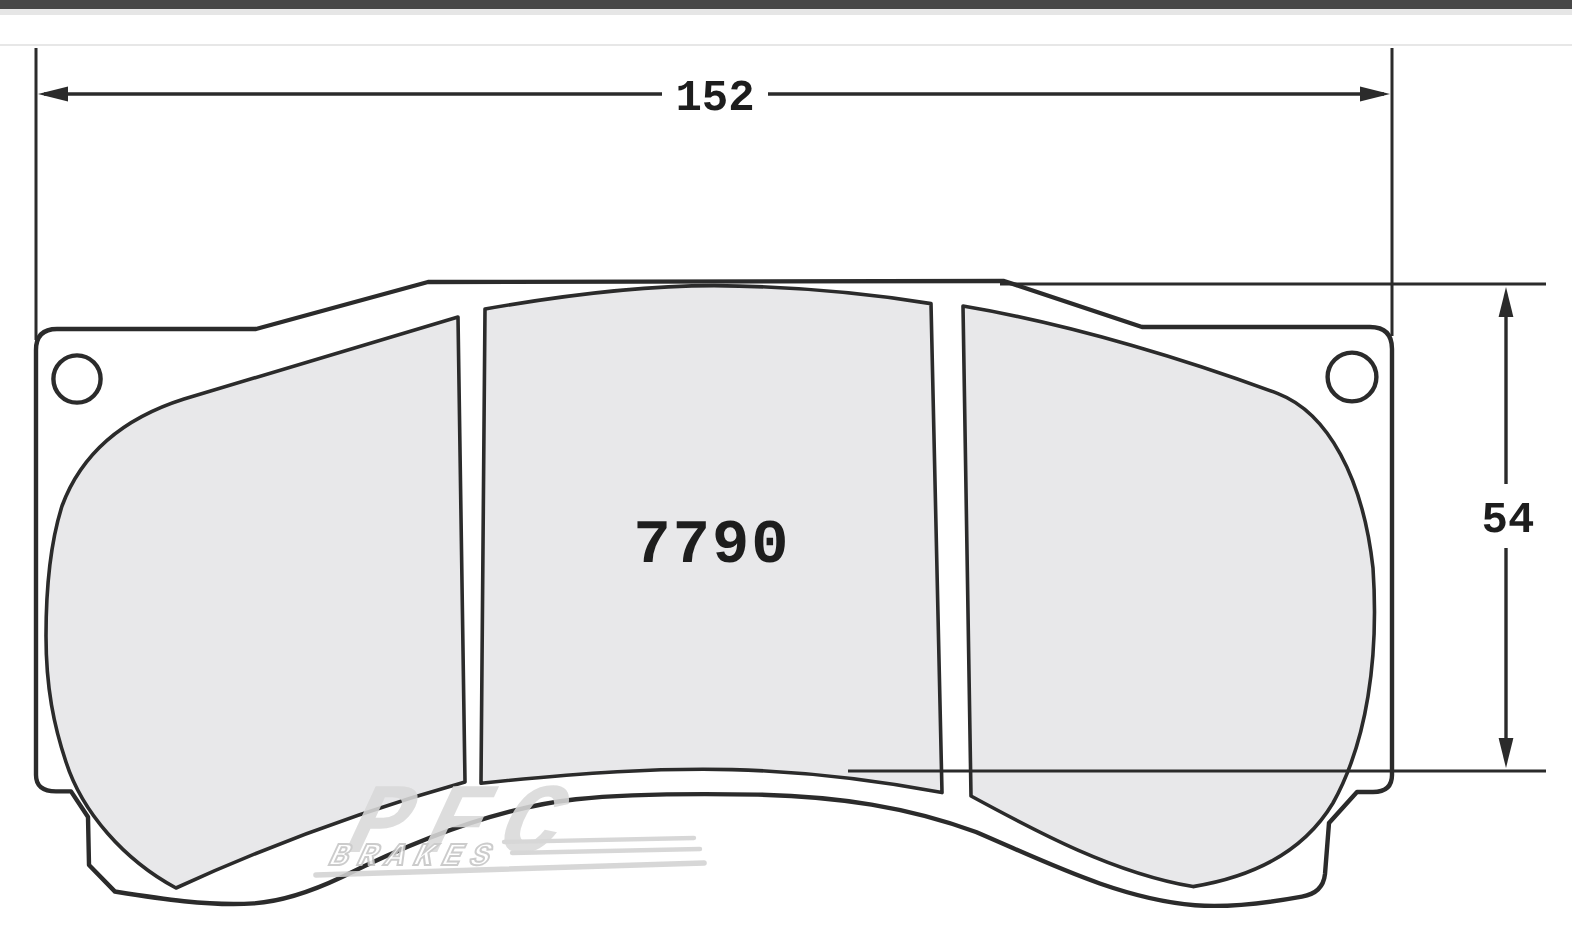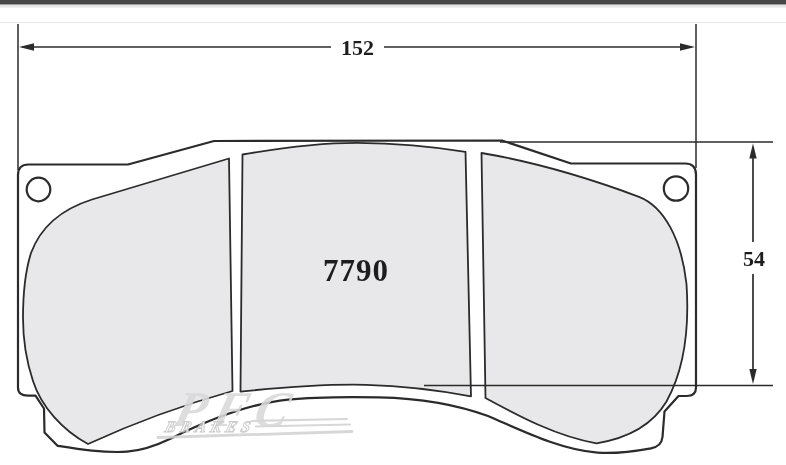--- a/index.html
+++ b/index.html
@@ -1,18 +1,18 @@
 <!DOCTYPE html>
 <html><head>
 <meta charset="utf-8">
 <style>
   html,body{margin:0;padding:0;background:#ffffff;}
   .canvas{
     position:relative;width:786px;height:465px;background:#ffffff;overflow:hidden;
-    font-family:Liberation Serif, serif;
+    font-family:Liberation Mono, monospace;
   }
   svg{position:absolute;left:0;top:0;}
   .plate{stroke:#2b2b2b;stroke-width:2.2;stroke-linejoin:round;}
   .pad{stroke:#2b2b2b;stroke-width:1.8;stroke-linejoin:round;}
   .hole{stroke:#2b2b2b;stroke-width:2.2;}
   .thin{stroke:#2b2b2b;stroke-width:1.5;fill:none;}
   .dimline{stroke:#2b2b2b;stroke-width:1.7;fill:none;}
   .dimtext{font-weight:bold;font-size:22px;fill:#1d1d1d;text-anchor:middle;}
   .partnum{font-weight:bold;font-size:31px;fill:#1d1d1d;text-anchor:middle;letter-spacing:1px;}
   .wm-pfc{font-weight:bold;font-style:italic;font-size:50px;letter-spacing:8px;text-anchor:start;}

